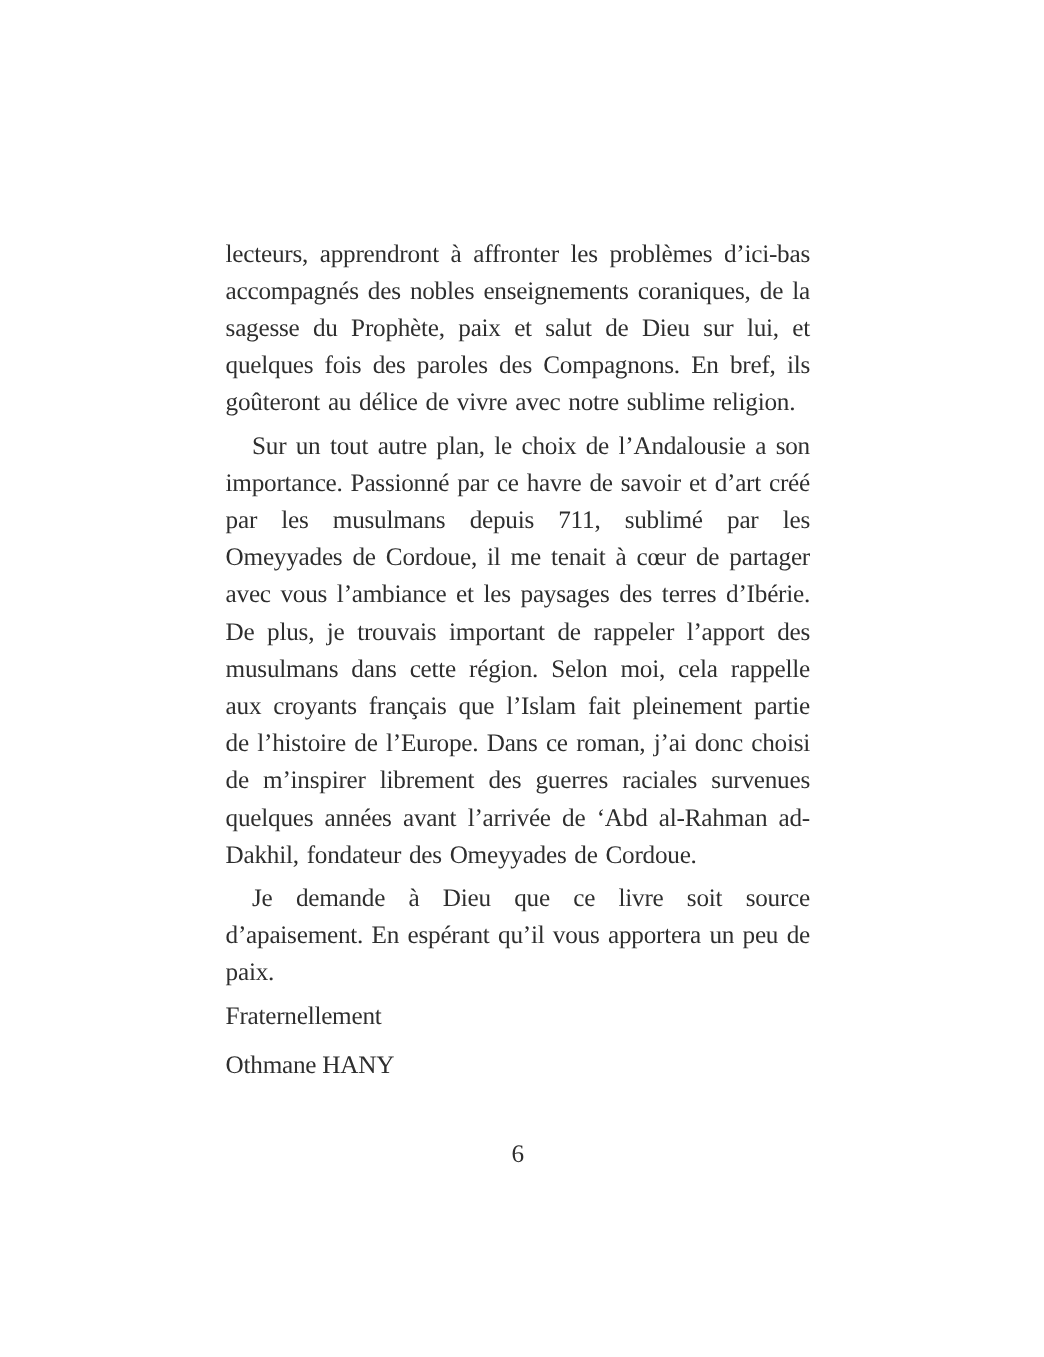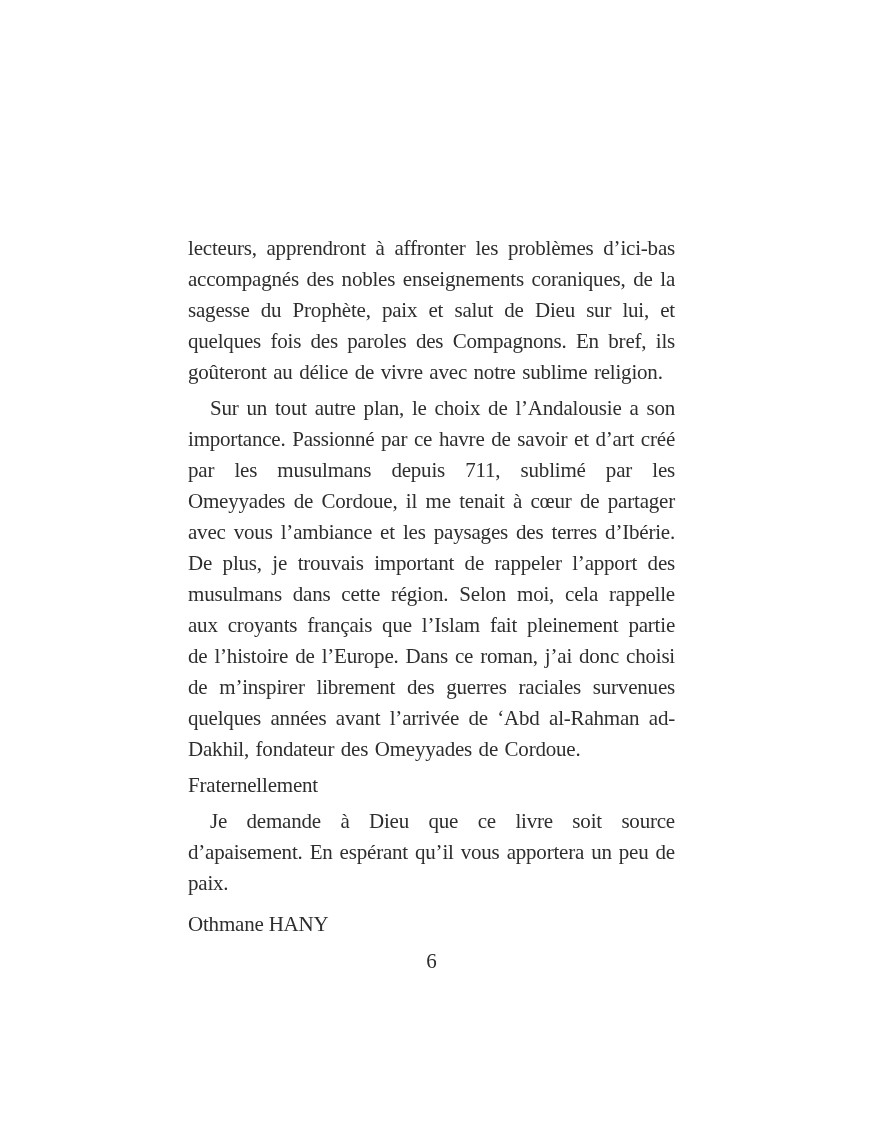--- a/index.html
+++ b/index.html
@@ -18,21 +18,20 @@
     width: 870px;
     height: 1131px;
     background: #ffffff;
     color: #2e2e2e;
   }
   .text-block {
     position: absolute;
     left: 188px;
     top: 196px;
     width: 487px;
-    margin-top: 37px;
   }
   .para {
     font-size: 21px;
     line-height: 31px;
     text-align: justify;
     margin: 0 0 5px 0;
     letter-spacing: -0.2px;
     word-spacing: 1.5px;
     color: #2e2e2e;
   }
@@ -61,18 +60,18 @@
     color: #2e2e2e;
   }
 </style>
 </head>
 <body>
 
 <div class="page">
   <div class="text-block">
     <p class="para">lecteurs, apprendront à affronter les problèmes d’ici-bas accompagnés des nobles enseignements coraniques, de la sagesse du Prophète, paix et salut de Dieu sur lui, et quelques fois des paroles des Compagnons. En bref, ils goûteront au délice de vivre avec notre sublime religion.</p>
     <p class="para indent">Sur un tout autre plan, le choix de l’Andalousie a son importance. Passionné par ce havre de savoir et d’art créé par les musulmans depuis 711, sublimé par les Omeyyades de Cordoue, il me tenait à cœur de partager avec vous l’ambiance et les paysages des terres d’Ibérie. De plus, je trouvais important de rappeler l’apport des musulmans dans cette région. Selon moi, cela rappelle aux croyants français que l’Islam fait pleinement partie de l’histoire de l’Europe. Dans ce roman, j’ai donc choisi de m’inspirer librement des guerres raciales survenues quelques années avant l’arrivée de ‘Abd al-Rahman ad-Dakhil, fondateur des Omeyyades de Cordoue.</p>
+    <p class="para indent">Je demande à Dieu que ce livre soit source d’apaisement. En espérant qu’il vous apportera un peu de paix.</p>
     <p class="para closing">Fraternellement</p>
-    <p class="para indent">Je demande à Dieu que ce livre soit source d’apaisement. En espérant qu’il vous apportera un peu de paix.</p>
     <p class="signature">Othmane HANY</p>
   </div>
   <div class="page-number">6</div>
 </div>
 
 </body></html>

